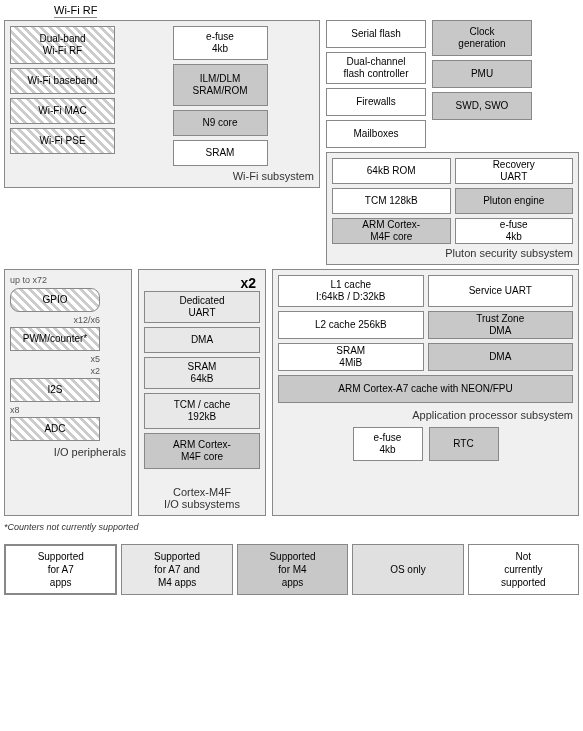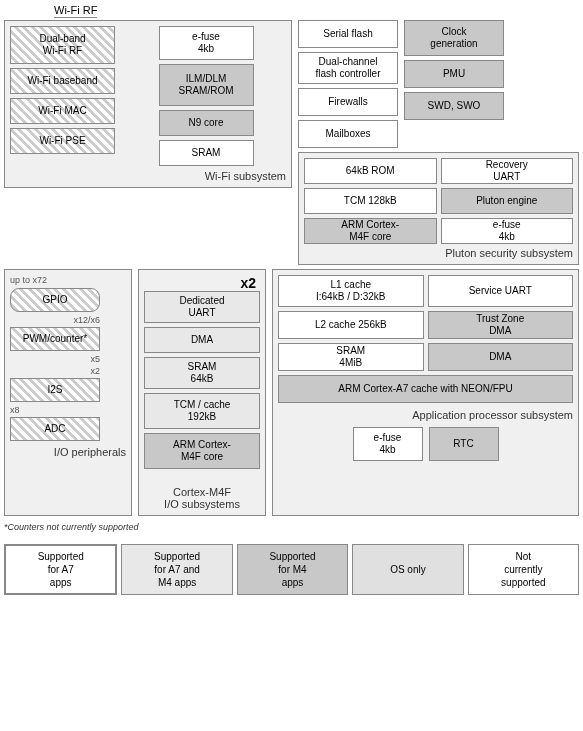--- a/index.html
+++ b/index.html
@@ -141,21 +141,21 @@
 <div class="main-wrapper">
 
   <div style="display:flex; justify-content:flex-start; padding-left: 50px; margin-bottom:2px;">
     <div style="font-size:11px; border-bottom:1px solid #888; padding-bottom:1px;">
       <span>Wi-Fi RF</span>
     </div>
   </div>
 
   <div style="display:flex; align-items:flex-start; gap:6px; margin-bottom:4px;">
 
-    <div style="border:1px solid #888; background:#f0f0f0; padding:5px; width:288px; flex-shrink:0; position:relative;">
+    <div style="border:1px solid #888; background:#f0f0f0; padding:5px; width:316px; flex-shrink:0; position:relative;">
       <div class="wifi-inner">
 
         <div class="wifi-left">
           <div class="block block-hatched" style="width:105px; height:38px; font-size:10px;">
             <span style="white-space:pre-line;">Dual-band
 Wi-Fi RF</span>
           </div>
           <div class="block block-hatched" style="width:105px; height:26px; font-size:10px;">
             <span>Wi-Fi baseband</span>
           </div>

